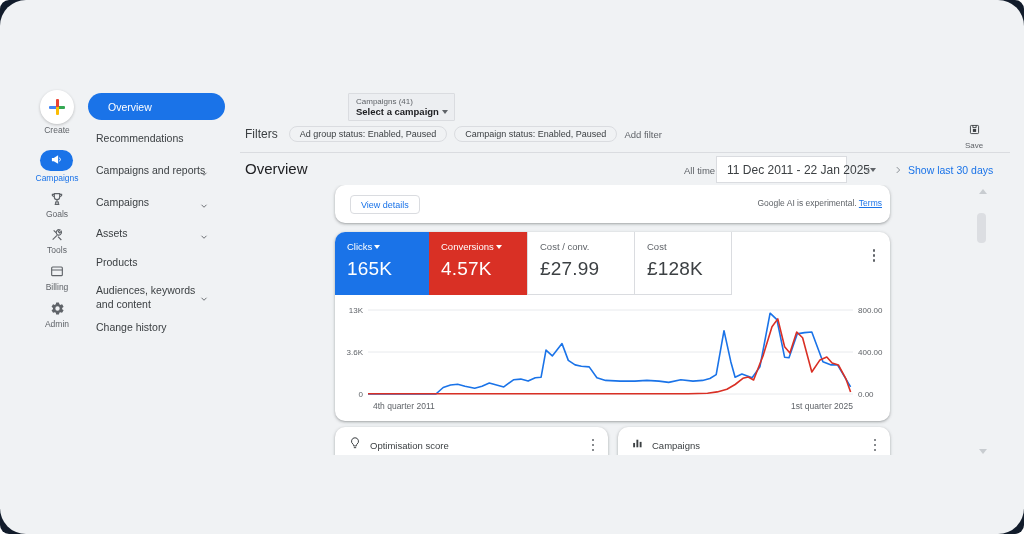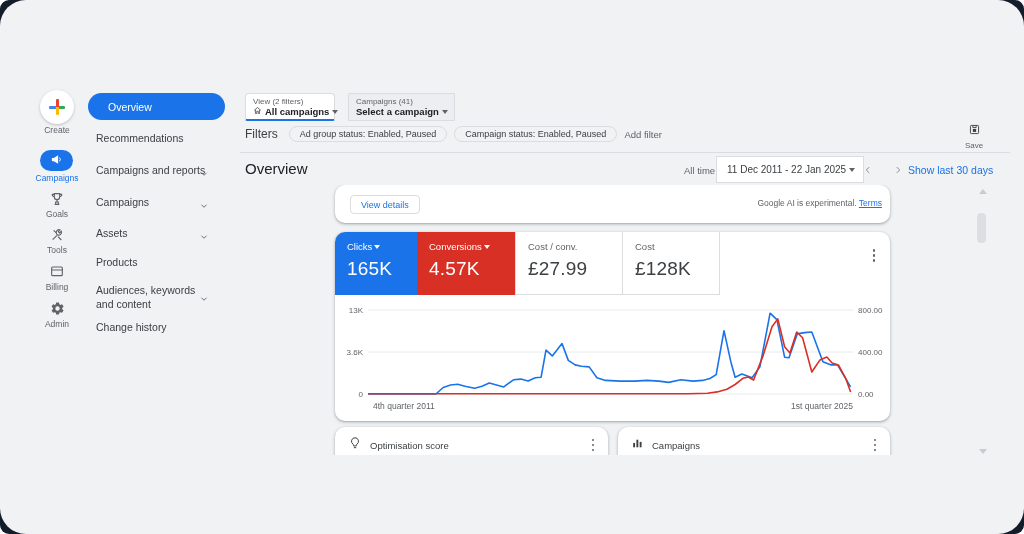--- a/index.html
+++ b/index.html
@@ -44,22 +44,22 @@
   .add-filter { font-size:9.5px; color:#5f6368; cursor:pointer; }
 
   #save-btn { left:952px; top:122px; width:44px; text-align:center; cursor:pointer; }
   #save-btn .lbl { font-size:8px; color:#5f6368; margin-top:1px; }
 
   #topbar-divider { left:240px; top:152px; width:770px; height:1px; background:#dadce0; }
 
   
   #page-title { left:245px; top:160px; font-size:15px; color:#202124; }
   #all-time { left:684px; top:165px; font-size:9.5px; color:#5f6368; }
-  #date-box { left:716px; top:156px; width:148px; height:27px; background:#fff; border:1px solid #dadce0; border-radius:0;
-    display:flex; align-items:center; padding:0 8px 0 10px; font-size:10px; color:#3c4043; cursor:pointer; white-space:nowrap; }
+  #date-box { left:716px; top:156px; width:131px; height:27px; background:#fff; border:1px solid #dadce0; border-radius:0;
+    display:flex; align-items:center; padding:0 8px 0 10px; font-size:12px; color:#3c4043; cursor:pointer; white-space:nowrap; }
   .pager { top:156px; width:27px; height:27px; display:flex; align-items:center; justify-content:center; cursor:pointer; }
   #show-last { left:908px; top:164px; font-size:10.5px; font-weight:500; color:#1a73e8; cursor:pointer; white-space:nowrap; }
 
   
   #scroll-area { left:0; top:185px; width:1000px; height:270px; overflow:hidden; }
   .card { position:absolute; background:#fff; border-radius:10px;
     box-shadow:0 1px 2px rgba(60,64,67,.3), 0 1px 3px 1px rgba(60,64,67,.12); }
 
   #ai-card { left:335px; top:0; width:555px; height:38px; }
   #view-details { position:absolute; left:15px; top:10px; height:19px; padding:0 10px; border:1px solid #dadce0; border-radius:4px;
@@ -165,30 +165,20 @@
     <div class="abs nav-chev" style="top:228px;"><svg width="10" height="10" viewBox="0 0 24 24" fill="none" stroke="#5f6368" stroke-width="2.2">
           <path d="M6 9l6 6 6-6"></path>
         </svg></div>
     <div class="abs nav-item" style="top:255px;">Products</div>
     <div class="abs nav-item" style="top:283px;">Audiences, keywords and content</div>
     <div class="abs nav-chev" style="top:290px;"><svg width="10" height="10" viewBox="0 0 24 24" fill="none" stroke="#5f6368" stroke-width="2.2">
           <path d="M6 9l6 6 6-6"></path>
         </svg></div>
     <div class="abs nav-item" style="top:320px;">Change history</div>
 
-    <div class="abs dd" id="view-dd">
-      <div class="dd-label">View (2 filters)</div>
-      <div class="dd-value">
-        <span><svg width="9" height="9" viewBox="0 0 24 24" fill="none" stroke="#3c4043" stroke-width="2">
-              <path d="M12 4 4 11h2.5v9H10v-6h4v6h3.5v-9H20z"></path>
-            </svg></span>
-        <span>All campaigns</span>
-        <span class="tri-down"></span>
-      </div>
-    </div>
     <div class="abs dd" id="campaign-dd">
       <div class="dd-label">Campaigns (41)</div>
       <div class="dd-value">
         <span>Select a campaign</span>
         <span class="tri-down"></span>
       </div>
     </div>
 
     <div class="abs" id="filters-row">
       <span class="filters-word">Filters</span>
@@ -227,21 +217,21 @@
 
     <div class="abs" id="scroll-area">
 
       <div class="card" id="ai-card">
         <button id="view-details">View details</button>
         <div id="ai-disclaimer"><span>Google AI is experimental. </span><span id="ai-terms">Terms</span></div>
       </div>
 
       <div class="card" id="chart-card">
         <div class="tile-row">
-          <div class="tile colored" style="width:82px; background:#1a73e8;">
+          <div class="tile colored" style="width:94px; background:#1a73e8;">
             <div class="t-label">
                 <span>Clicks</span>
                 <span class="tri-down white"></span>
               </div>
             <div class="t-value">165K</div>
           </div>
           <div class="tile colored" style="width:98px; background:#d93025;">
             <div class="t-label">
                 <span>Conversions</span>
                 <span class="tri-down white"></span>

